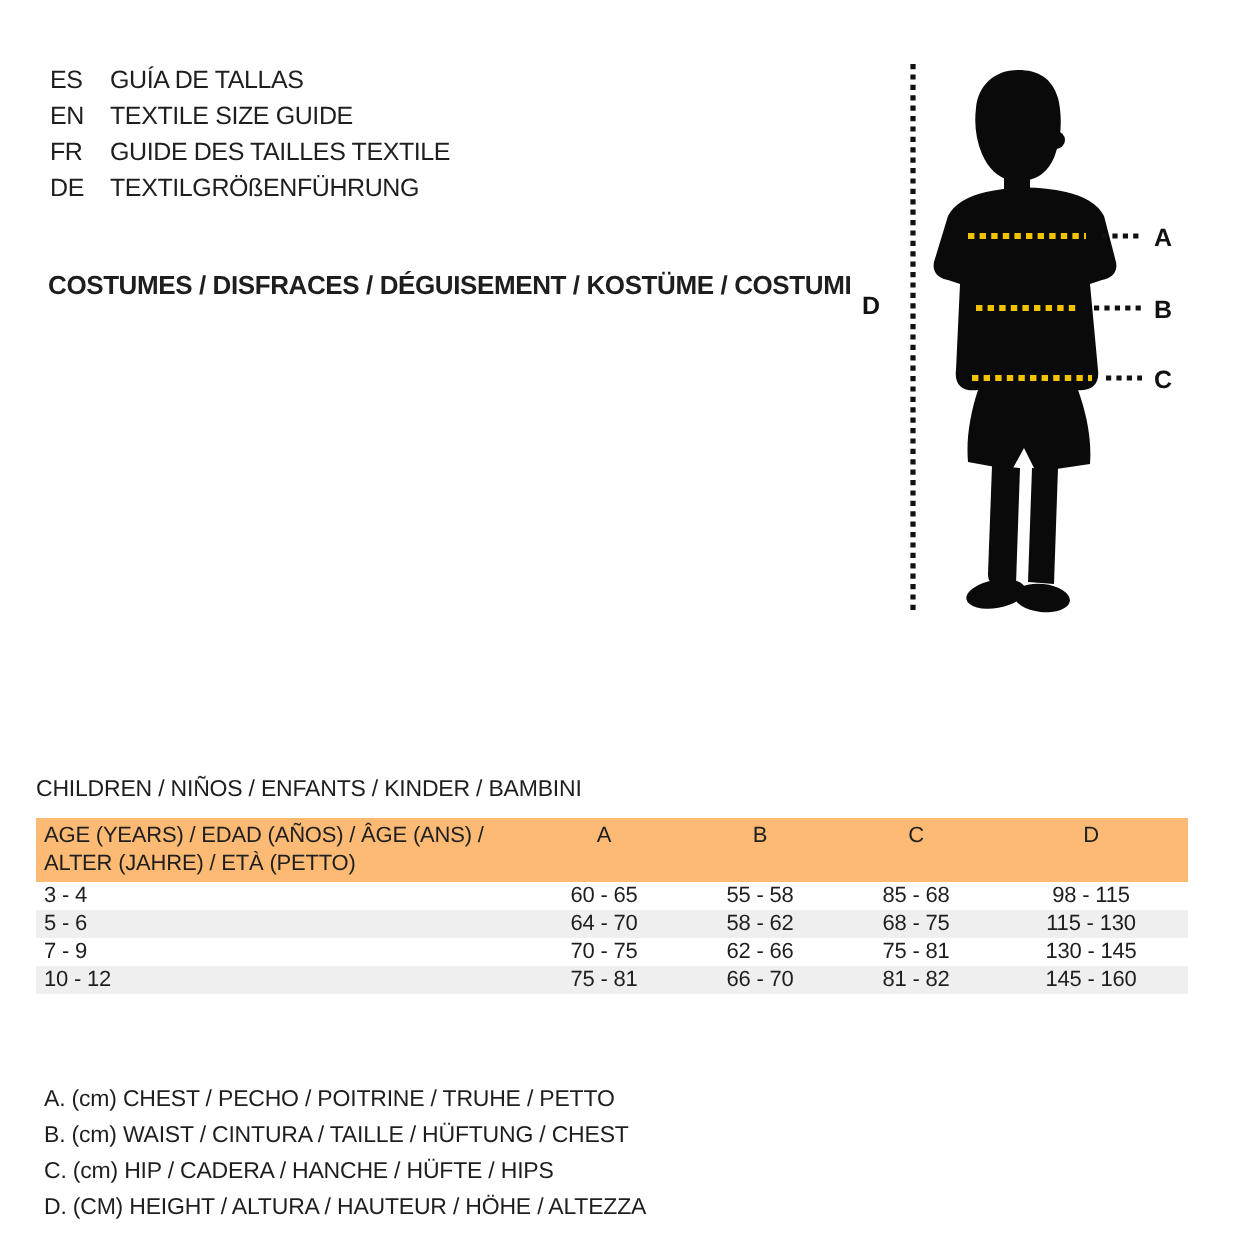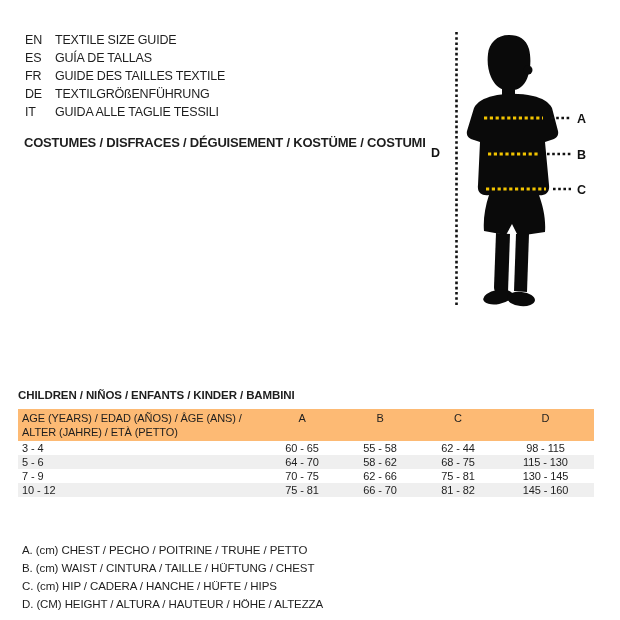--- a/index.html
+++ b/index.html
@@ -25,21 +25,21 @@
     font-size: 13px; font-weight: 700; letter-spacing: -0.2px;
     white-space: nowrap;
   }
   
   .figure-wrap { position: absolute; left: 0; top: 0; width: 620px; height: 360px; }
   .figure-wrap svg { display: block; }
   .measure-label { font-size: 12.5px; font-weight: 700; fill: #111; font-family: "Liberation Sans", sans-serif; }
   
   .section-title {
     position: absolute; left: 18px; top: 389px;
-    font-size: 11.5px; font-weight: 700; letter-spacing: -0.1px; text-align: right;
+    font-size: 11.5px; font-weight: 400; letter-spacing: -0.1px; text-align: right;
   }
   .size-table {
     position: absolute; left: 18px; top: 409px;
     width: 576px; border-collapse: collapse; table-layout: fixed;
     font-size: 11px; letter-spacing: -0.1px;
   }
   .size-table col.c-age { width: 245px; }
   .size-table col.c-a, .size-table col.c-b, .size-table col.c-c { width: 78px; }
   .size-table thead th {
     background: #fdba74; font-weight: 400; text-align: center;
@@ -57,38 +57,34 @@
   .legend {
     position: absolute; left: 22px; top: 514px; margin-top: 27px;
   }
   .legend-line { height: 18px; line-height: 18px; font-size: 11.5px; letter-spacing: -0.1px; white-space: nowrap; }
 </style>
 </head>
 <body>
 
 <div class="lang-list">
   <div class="lang-row">
+    <span class="lang-code">ES</span>
+    <span class="lang-label">GUÍA DE TALLAS</span>
+  </div>
+  <div class="lang-row">
     <span class="lang-code">EN</span>
     <span class="lang-label">TEXTILE SIZE GUIDE</span>
-  </div>
-  <div class="lang-row">
-    <span class="lang-code">ES</span>
-    <span class="lang-label">GUÍA DE TALLAS</span>
   </div>
   <div class="lang-row">
     <span class="lang-code">FR</span>
     <span class="lang-label">GUIDE DES TAILLES TEXTILE</span>
   </div>
   <div class="lang-row">
     <span class="lang-code">DE</span>
     <span class="lang-label">TEXTILGRÖßENFÜHRUNG</span>
-  </div>
-  <div class="lang-row">
-    <span class="lang-code">IT</span>
-    <span class="lang-label">GUIDA ALLE TAGLIE TESSILI</span>
   </div>
 </div>
 
 <div class="category-line">COSTUMES / DISFRACES / DÉGUISEMENT / KOSTÜME / COSTUMI</div>
 
 <div class="figure-wrap">
   <svg width="620" height="360" viewBox="0 0 620 360">
 
     <line x1="456.5" y1="32" x2="456.5" y2="307" stroke="#111" stroke-width="2.6" stroke-dasharray="2.6 2.6"></line>
 
@@ -140,21 +136,21 @@
       <th>B</th>
       <th>C</th>
       <th>D</th>
     </tr>
   </thead>
   <tbody>
     <tr>
       <td class="age-td">3 - 4</td>
       <td>60 - 65</td>
       <td>55 - 58</td>
-      <td>62 - 44</td>
+      <td>85 - 68</td>
       <td>98 - 115</td>
     </tr>
     <tr>
       <td class="age-td">5 - 6</td>
       <td>64 - 70</td>
       <td>58 - 62</td>
       <td>68 - 75</td>
       <td>115 - 130</td>
     </tr>
     <tr>

